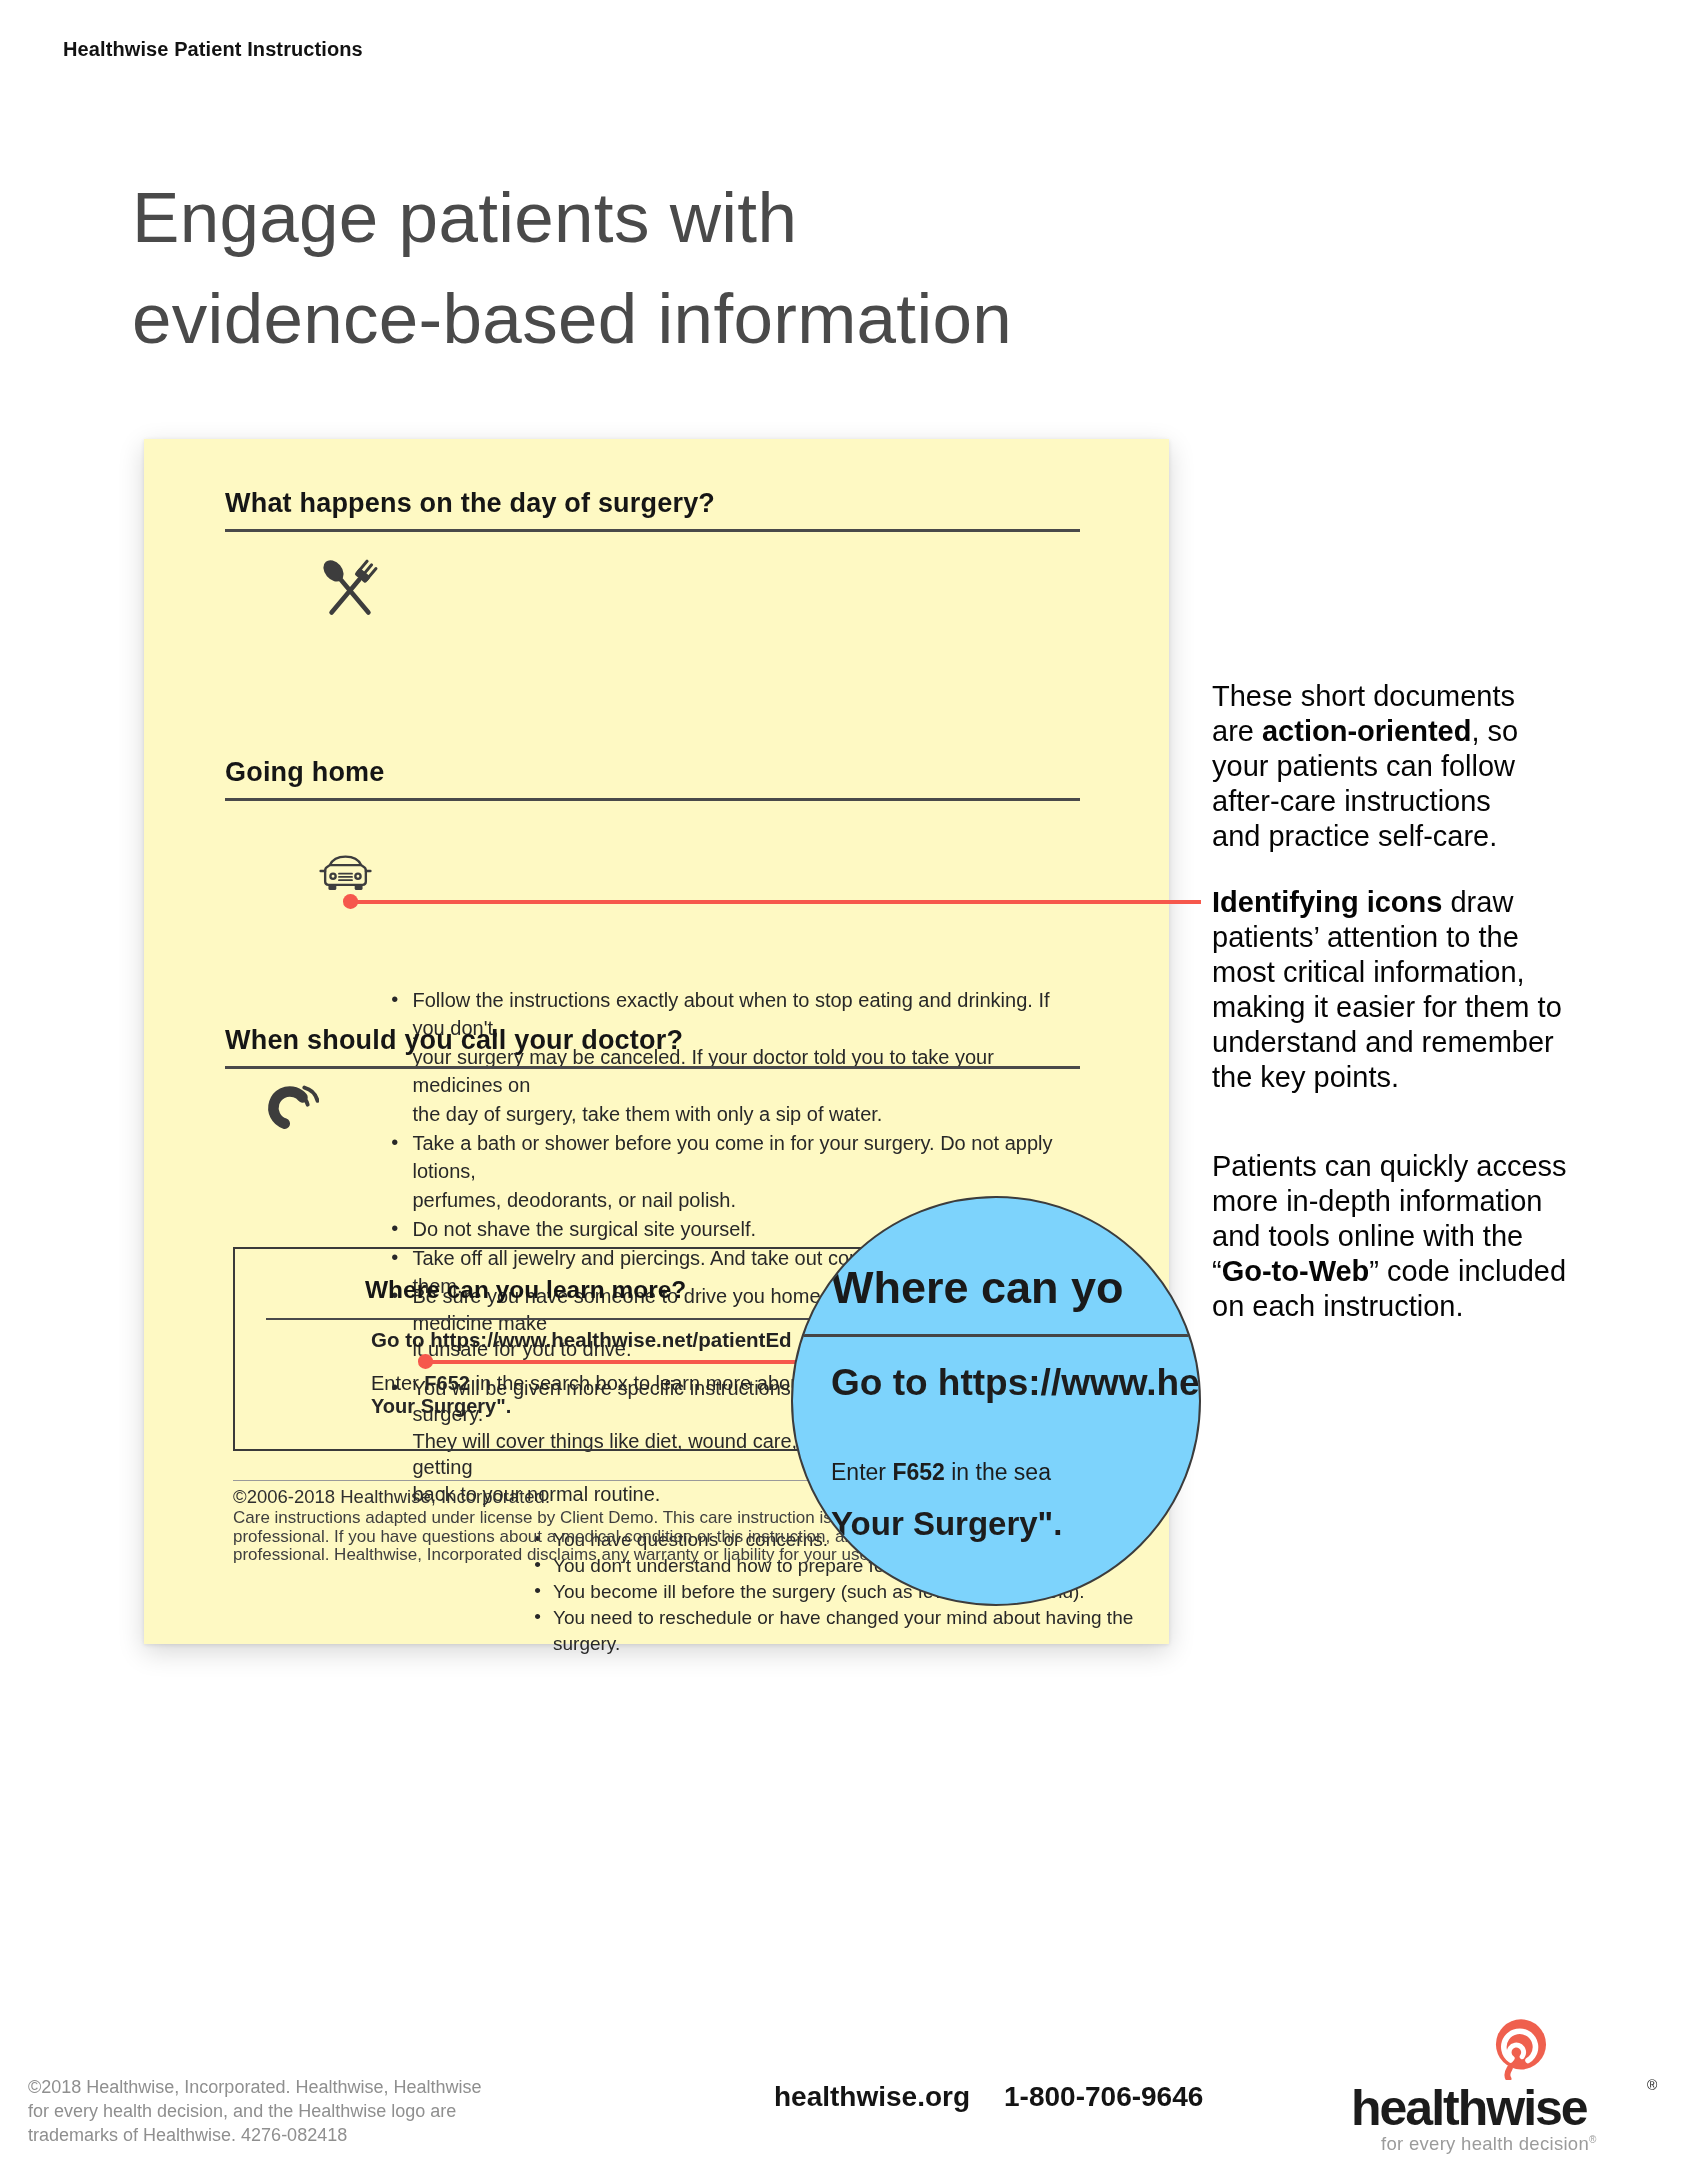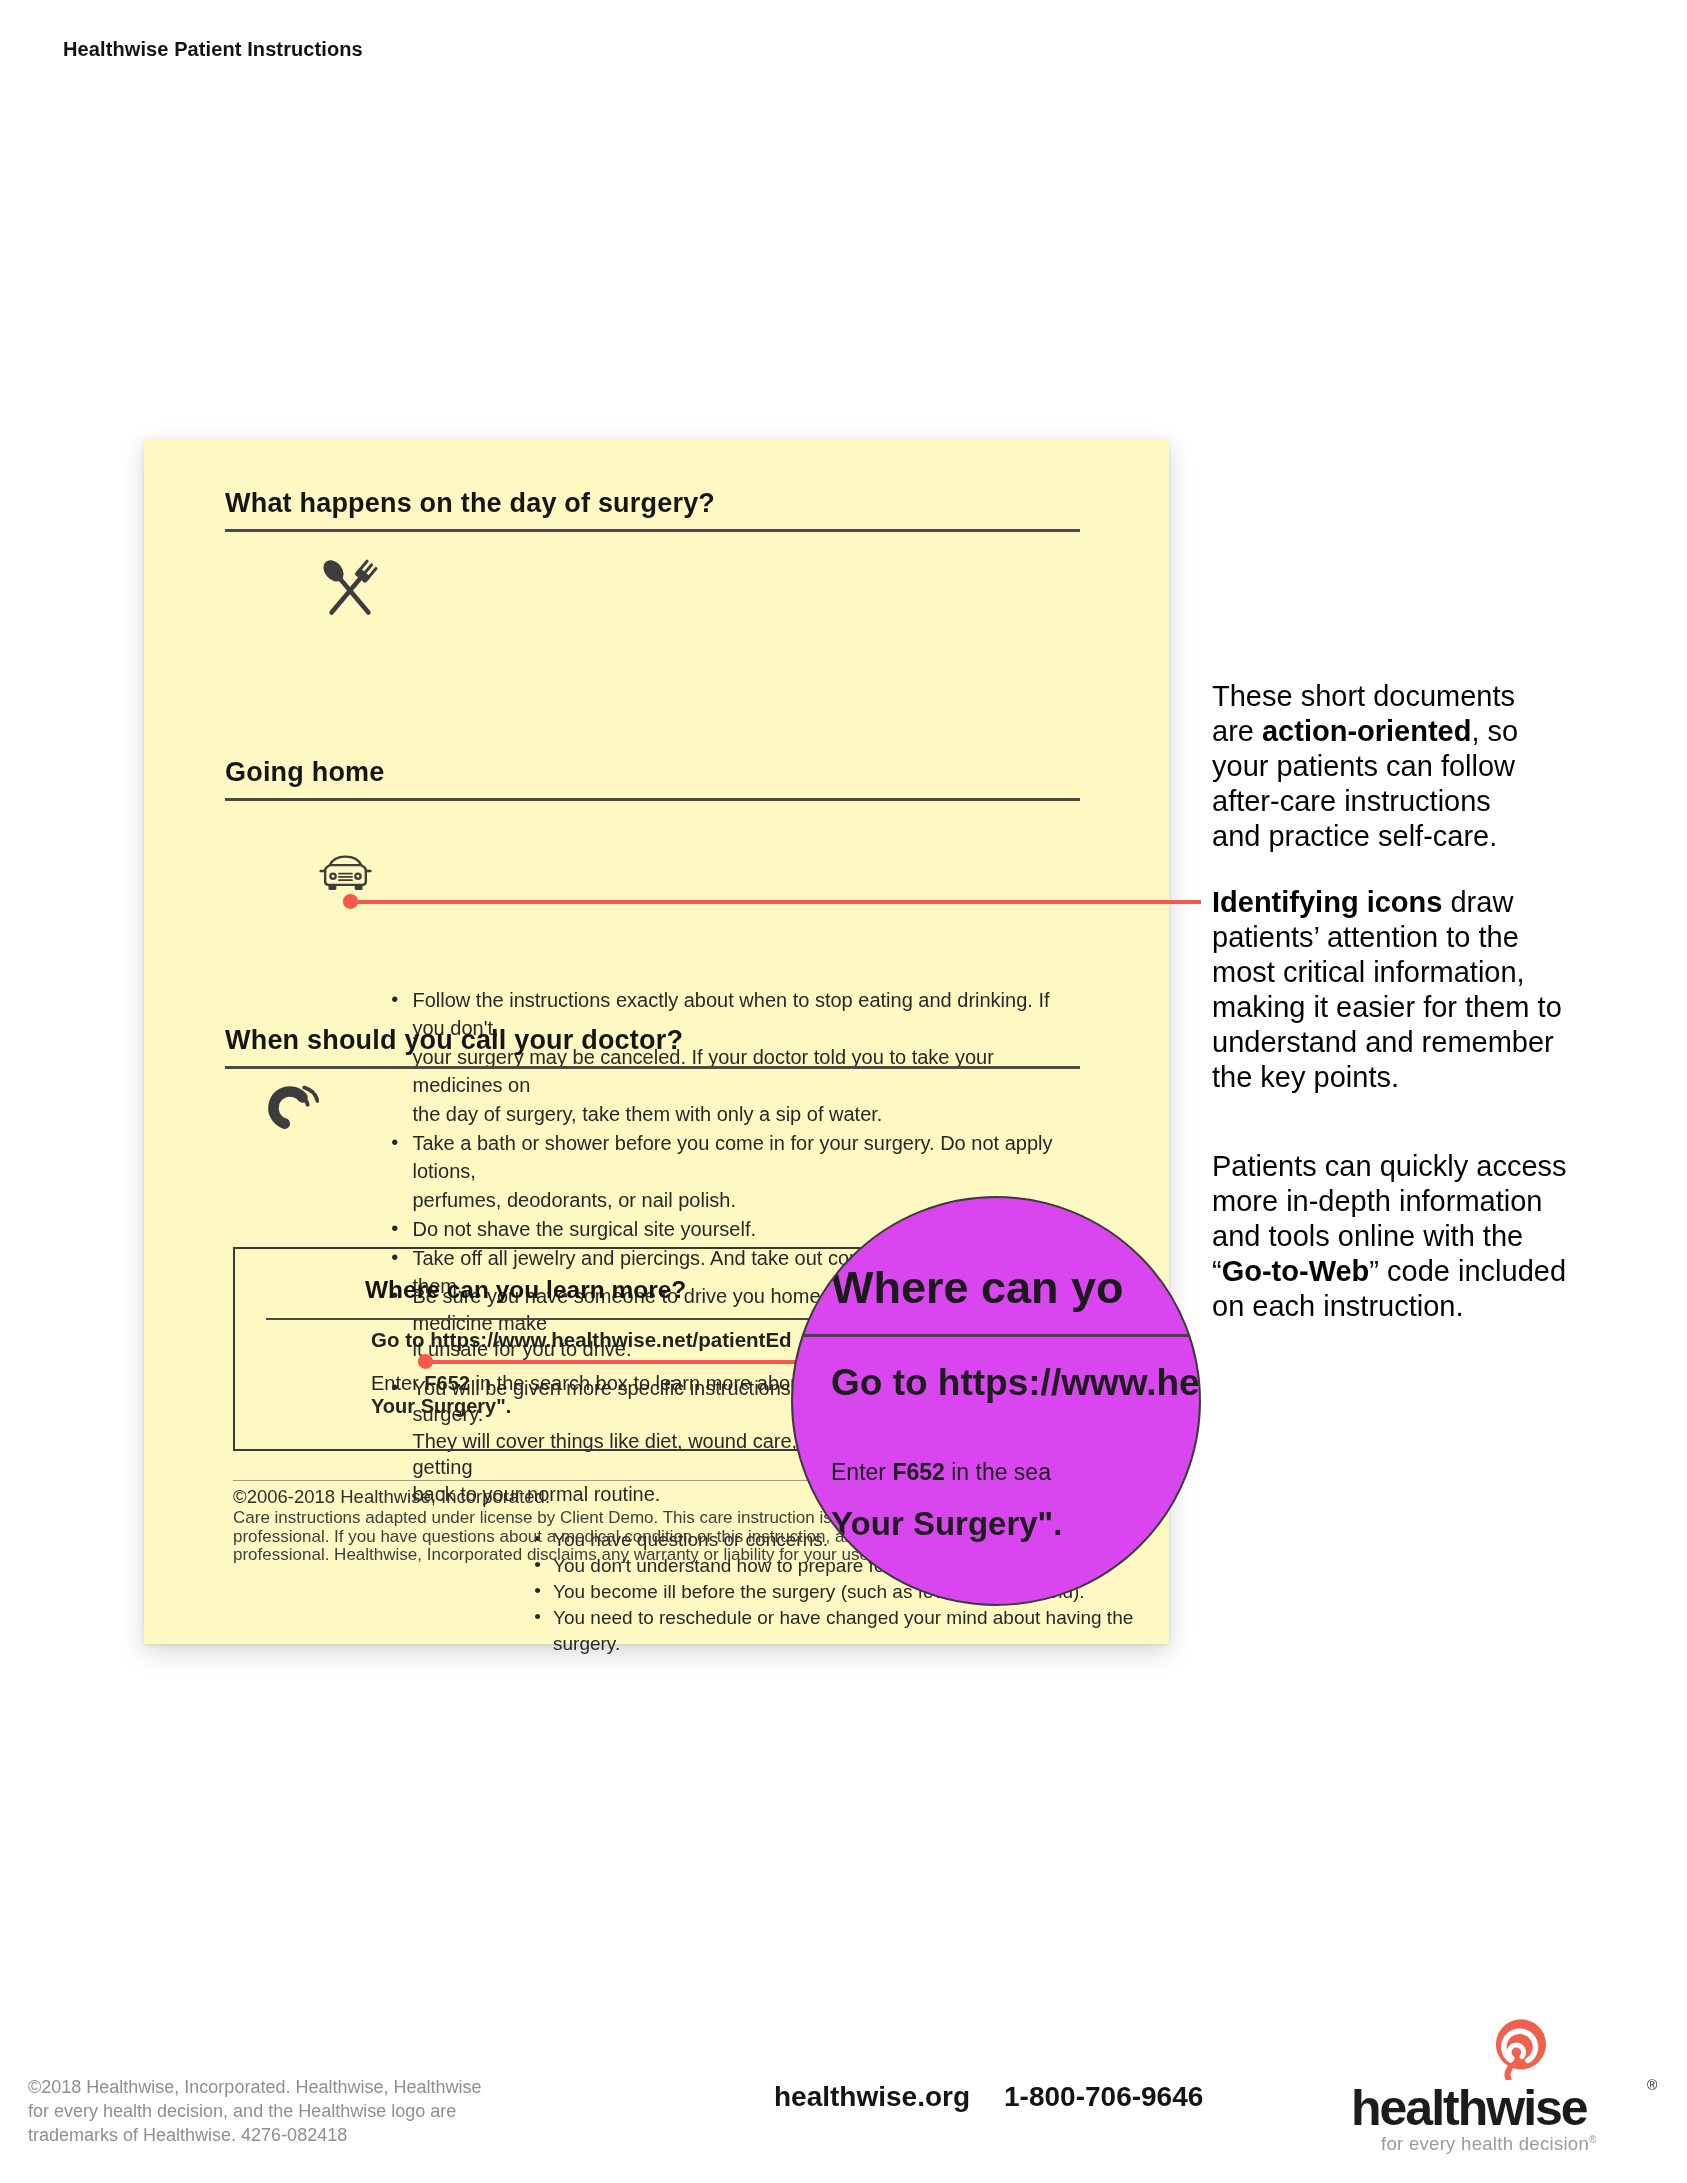--- a/index.html
+++ b/index.html
@@ -47,21 +47,21 @@
   
   .dot{position:absolute;width:14.6px;height:14.6px;border-radius:50%;background:#f6584c;z-index:4;}
   .cline{position:absolute;height:4px;background:#f6584c;z-index:4;}
   .dot1{left:343px;top:894px;}
   .line1{left:353px;top:900px;width:848px;}
   .dot2{left:418px;top:1354px;}
   .line2{left:429px;top:1360px;width:368px;}
 
   
   .mag{position:absolute;left:791px;top:1196px;width:406px;height:406px;border-radius:50%;
-       background:#d946ef;border:2px solid #3c3c3c;overflow:hidden;z-index:5;}
+       background:#7dd3fc;border:2px solid #3c3c3c;overflow:hidden;z-index:5;}
   .mag-head{position:absolute;left:38px;top:64px;font-size:45px;font-weight:700;color:#1a1a1a;white-space:nowrap;}
   .mag-rule{position:absolute;left:0;top:136px;width:406px;height:2.6px;background:#454545;}
   .mag-goto{position:absolute;left:38px;top:164px;font-size:37px;font-weight:700;color:#1d1d1d;white-space:nowrap;}
   .mag-enter{position:absolute;left:38px;top:261px;font-size:23px;color:#1d1d1d;white-space:nowrap;}
   .mag-enter2{position:absolute;left:38px;top:307px;font-size:33px;font-weight:700;color:#1d1d1d;white-space:nowrap;}
 
   
   .ann{position:absolute;left:1212px;width:413px;font-size:29px;line-height:35px;color:#050505;white-space:pre-line;}
   .p1{top:679px;} .p2{top:885px;} .p3{top:1149px;}
   .b{font-weight:700;}
@@ -76,20 +76,24 @@
   .logo-tag{position:absolute;left:30px;top:120px;font-size:18.5px;color:#9b9b9b;letter-spacing:0.3px;}
   .logo-tag sup{font-size:10px;}
 </style>
 </head>
 <body>
 
 <div class="page">
 
   <div class="hdr">Healthwise Patient Instructions</div>
 
+  <div class="title">
+    <span>Engage patients with</span><br>
+    <span>evidence-based information</span>
+  </div>
 
   <div class="paper">
 
     <div class="sh sh1">What happens on the day of surgery?</div>
     <div class="rule r1"></div>
     <svg class="icon utensils" width="58" height="81" viewBox="0 0 88 122">
       <g fill="#3d3d3d" transform="rotate(-40 44 61)">
         <ellipse cx="44" cy="22" rx="13" ry="18"></ellipse>
         <rect x="40.5" y="36" width="7" height="72" rx="3.5"></rect>
       </g>

